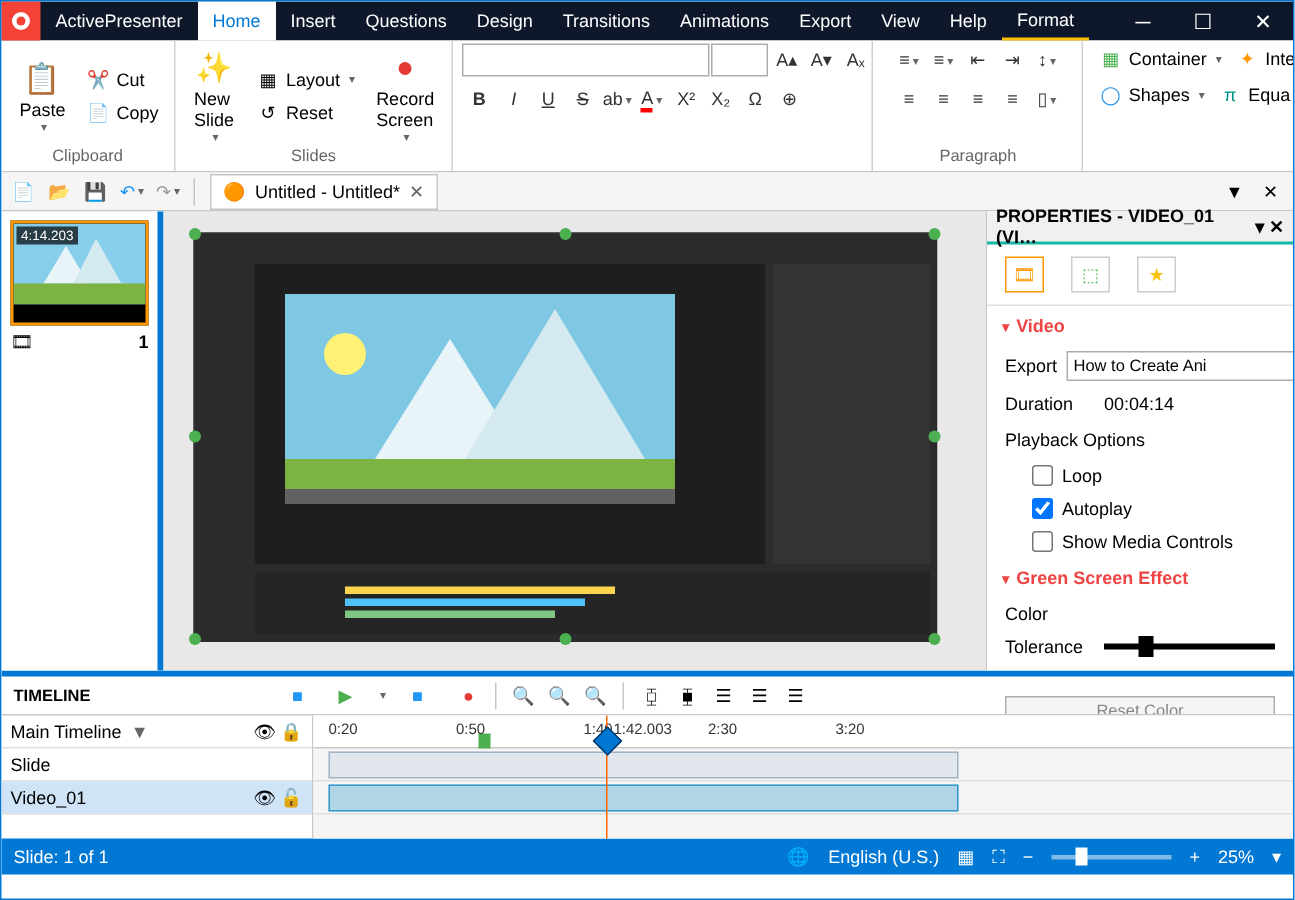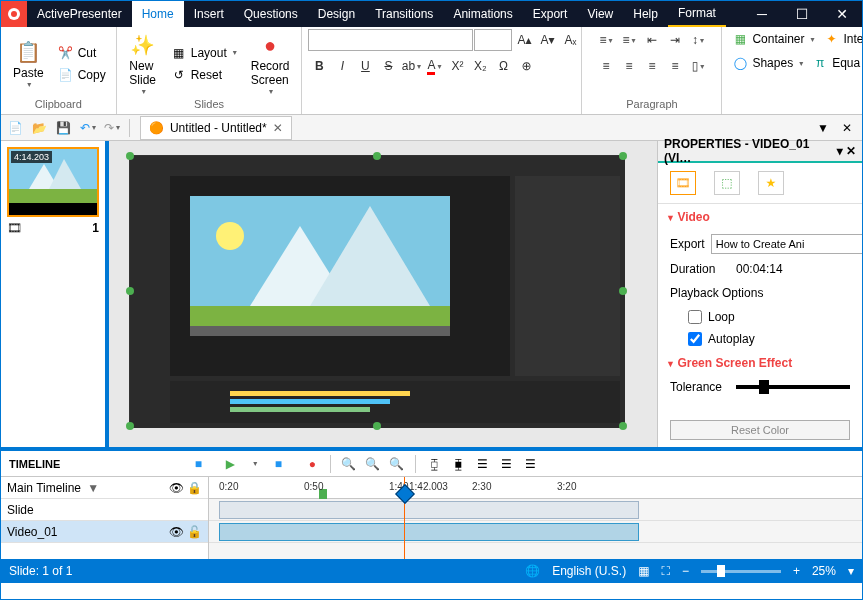--- a/index.html
+++ b/index.html
@@ -340,21 +340,29 @@
     <div class="prow">
         <span style="width:12px"></span>
         <input type="checkbox" style="">
         <span>Loop</span>
       </div>
     <div class="prow">
         <span style="width:12px"></span>
         <input type="checkbox" checked="" style="">
         <span>Autoplay</span>
       </div>
+    <div class="prow">
+        <span style="width:12px"></span>
+        <input type="checkbox" style="">
+        <span>Show Media Controls</span>
+      </div>
     <div class="section-head">Green Screen Effect</div>
+    <div class="prow">
+        <label>Color</label>
+      </div>
     <div class="prow">
         <label>Tolerance</label>
         <div class="slider">
           <div class="sthumb"></div>
         </div>
       </div>
     <button class="resetbtn">Reset Color</button>
   </div>
 </div>
 

